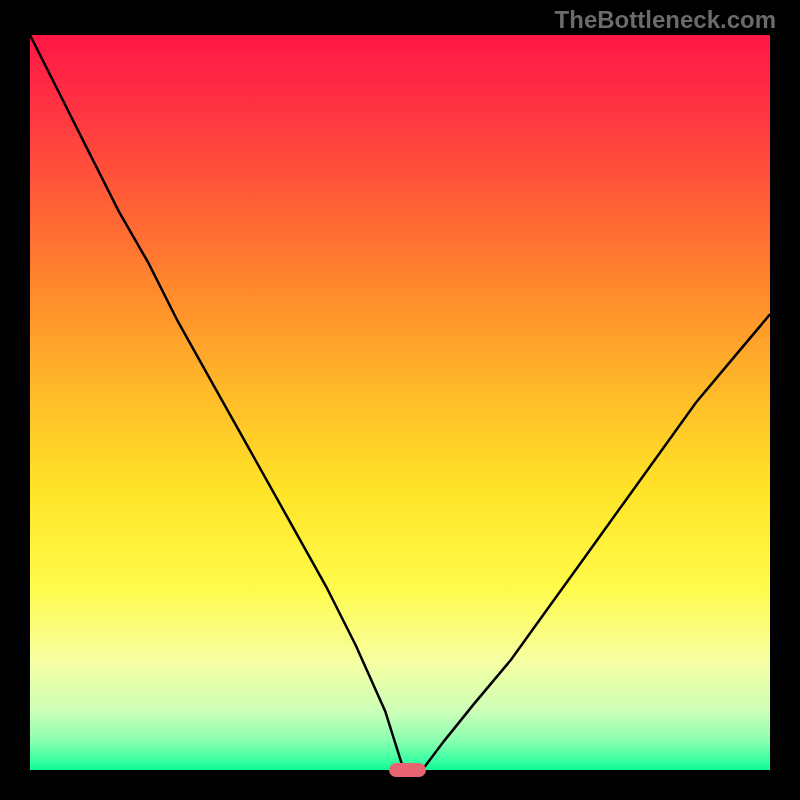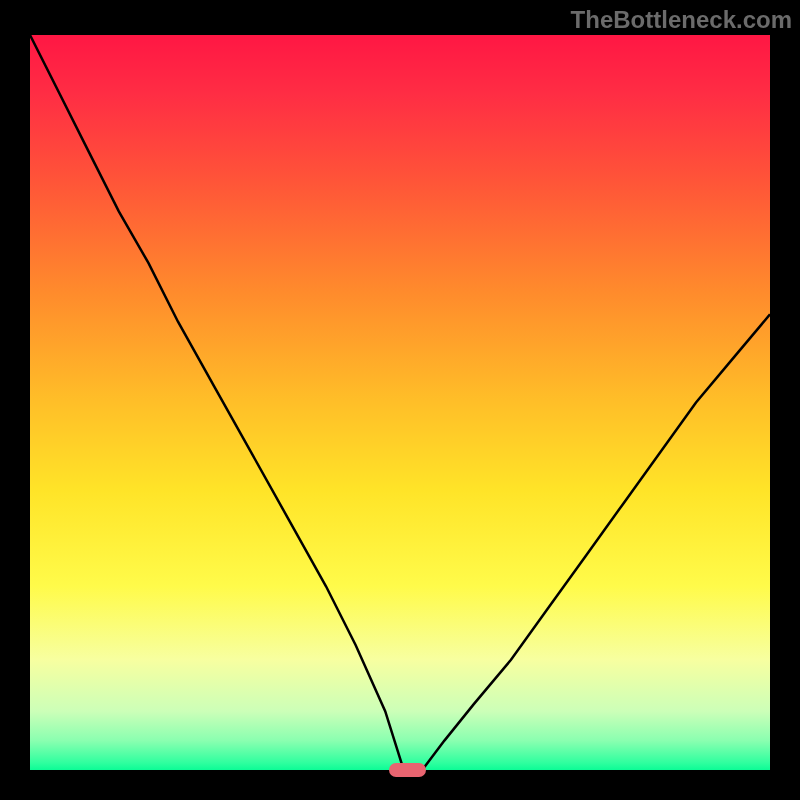--- a/index.html
+++ b/index.html
@@ -7,21 +7,21 @@
     width: 800px;
     height: 800px;
     background: #000000;
     position: relative;
     overflow: hidden;
     font-family: Arial, sans-serif;
   }
   .watermark {
     position: absolute;
     top: 6px;
-    right: 8px;
+    right: 24px;
     color: #6b6b6b;
     font-size: 24px;
     font-weight: bold;
     z-index: 10;
   }
   .plot-area {
     position: absolute;
     left: 30px;
     top: 35px;
     width: 740px;

